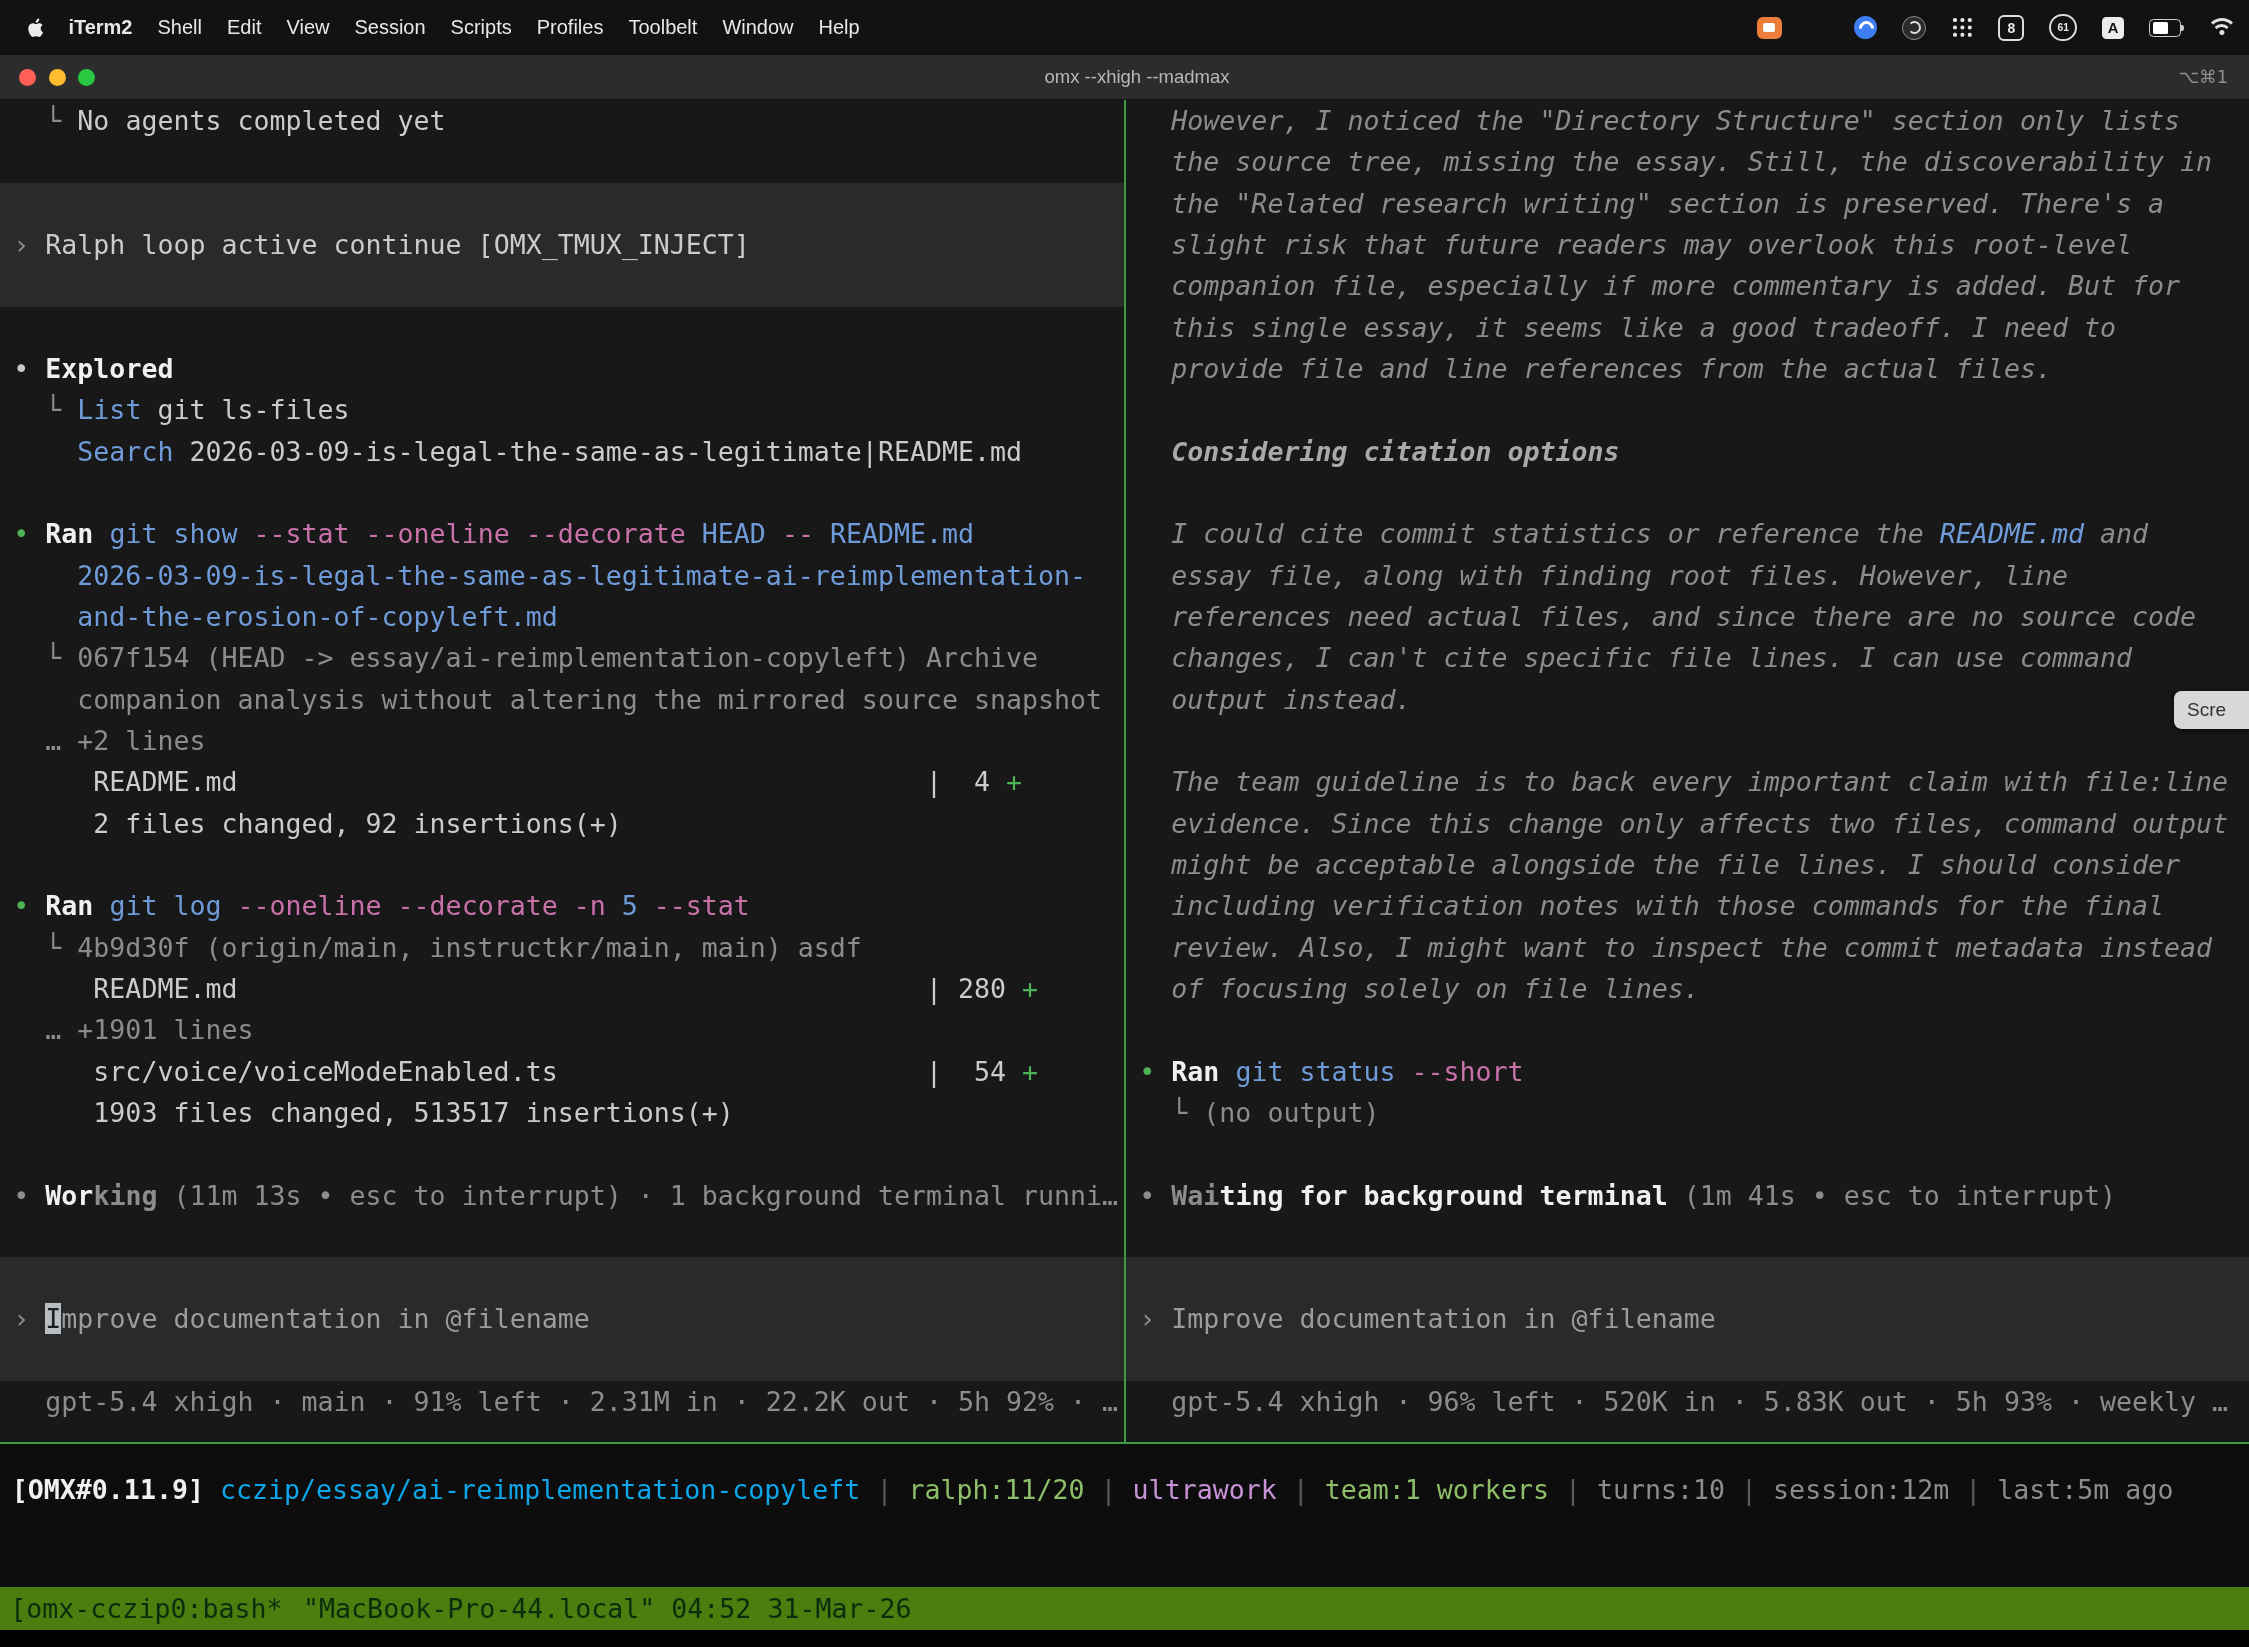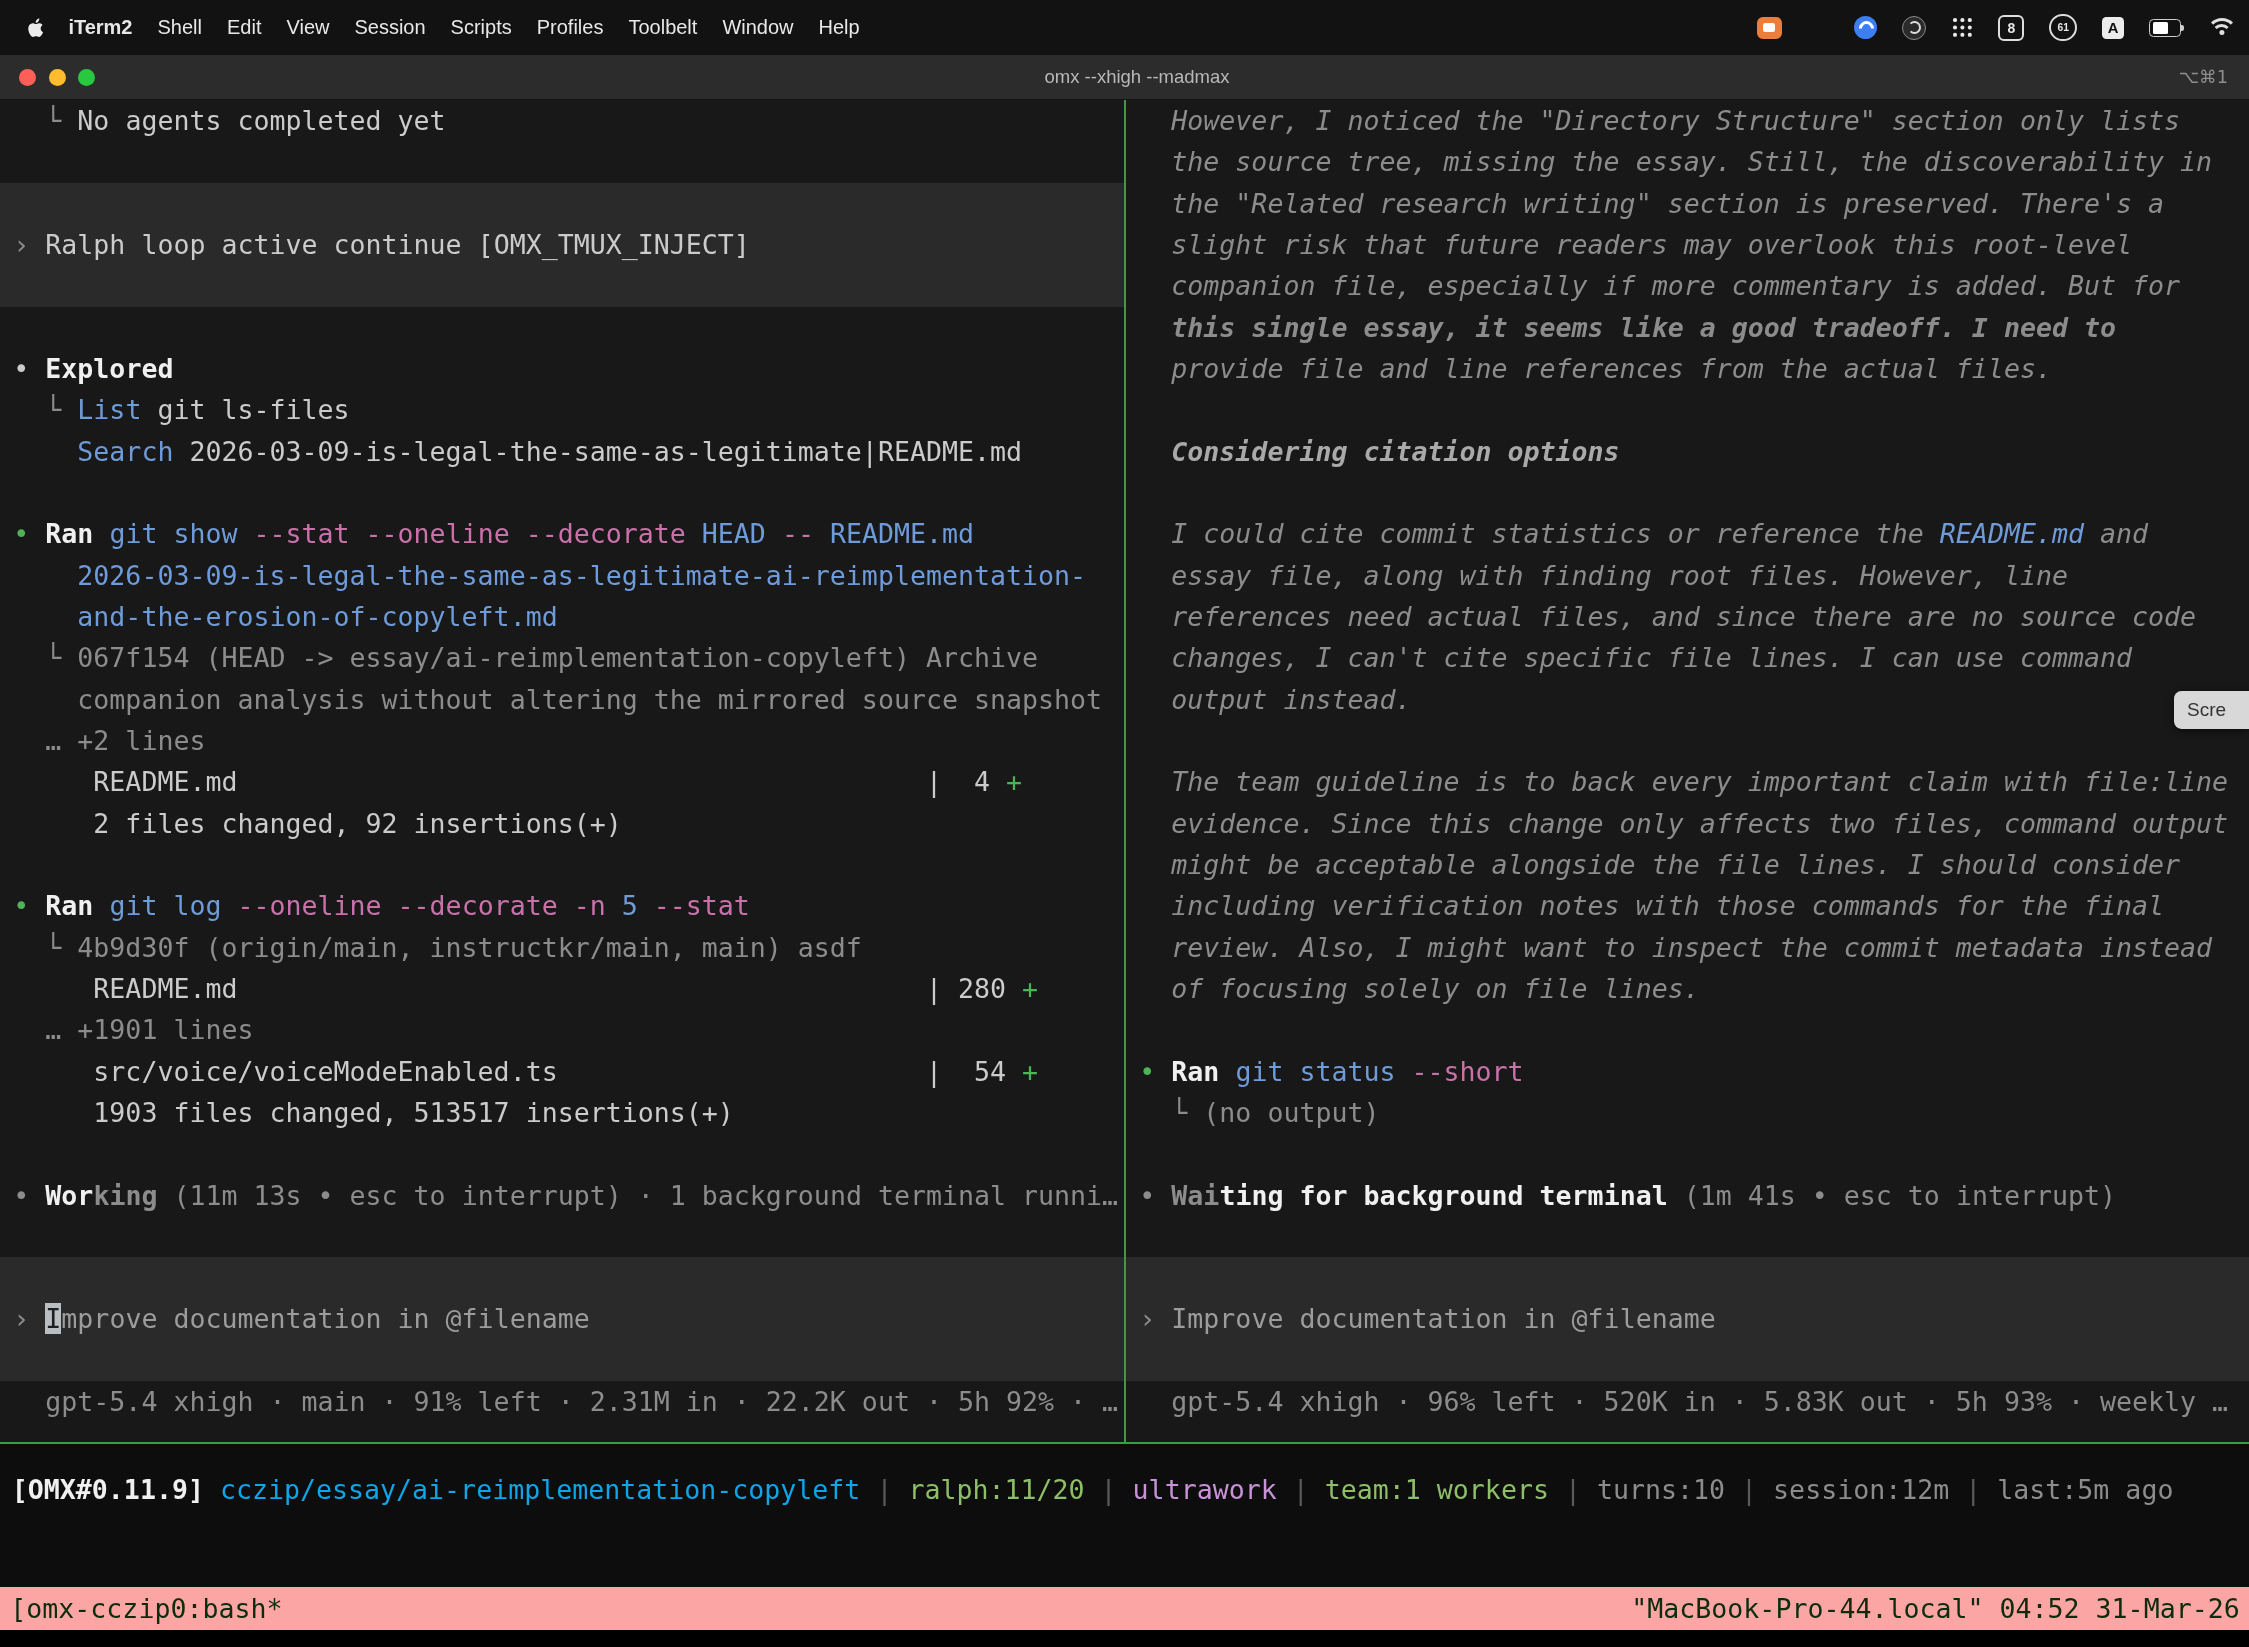--- a/index.html
+++ b/index.html
@@ -77,21 +77,21 @@
   .grn2{color:#8fbe68;}
   .salmon{color:#0ea5e9;}
   .ultra{color:#c793d6;}
   .sep{color:#5a5a5a;}
   .ingr{color:#9c9c9c;}
   .hb{color:#a9a9a9;font-weight:700;font-style:italic;}
   .it{font-style:italic;}
   .cur{background:#b9bec3;color:#1e1e1e;}
   .omx-bar{position:absolute;left:0;top:1369px;width:100%;height:41px;line-height:41px;padding-left:11.8px;white-space:pre;}
   .tmux-bar{position:absolute;left:0;top:1487px;width:100%;height:43px;line-height:43px;
-    background:#fca5a5;color:#0b2d0e;display:flex;justify-content:space-between;white-space:pre;}
+    background:#4d7c0f;color:#0b2d0e;display:flex;justify-content:flex-start;white-space:pre;}
   .tmux-bar span{padding:0 10.3px;}
   .tooltip{position:absolute;right:0;top:591px;width:63px;height:38px;line-height:38px;
     background:#d8d8d8;color:#333;border-radius:7.4px 0 0 7.4px;padding-left:13.3px;overflow:hidden;
     font-family:"Liberation Sans",sans-serif;font-size:19px;box-shadow:0 1.5px 7.4px rgba(0,0,0,.55);}
 </style>
 </head>
 <body>
 
 <div class="menu-bar">
   <span class="apple">
@@ -180,21 +180,21 @@
         </div>
         <div class="tline" style="top: 1281px;"><span class="dim">  gpt-5.4 xhigh · main · 91% left · 2.31M in · 22.2K out · 5h 92% · …</span></div>
       </div>
     <div class="vdiv"></div>
     <div class="pane right" id="pane-right">
         <div class="tline" style="top: 0px;"><span class="dim it">  However, I noticed the "Directory Structure" section only lists</span></div>
         <div class="tline" style="top: 41px;"><span class="dim it">  the source tree, missing the essay. Still, the discoverability in</span></div>
         <div class="tline" style="top: 83px;"><span class="dim it">  the "Related research writing" section is preserved. There's a</span></div>
         <div class="tline" style="top: 124px;"><span class="dim it">  slight risk that future readers may overlook this root-level</span></div>
         <div class="tline" style="top: 165px;"><span class="dim it">  companion file, especially if more commentary is added. But for</span></div>
-        <div class="tline" style="top: 207px; font-weight: bold;"><span class="dim it">  this single essay, it seems like a good tradeoff. I need to</span></div>
+        <div class="tline" style="top: 207px;"><span class="dim it">  this single essay, it seems like a good tradeoff. I need to</span></div>
         <div class="tline" style="top: 248px;"><span class="dim it">  provide file and line references from the actual files.</span></div>
         <div class="tline" style="top: 331px;"><span class="hb">  Considering citation options</span></div>
         <div class="tline" style="top: 413px;"><span class="dim it">  I could cite commit statistics or reference the </span><span class="blue it">README.md</span><span class="dim it"> and</span></div>
         <div class="tline" style="top: 496px;"><span class="dim it">  references need actual files, and since there are no source code</span></div>
         <div class="tline" style="top: 455px;"><span class="dim it">  essay file, along with finding root files. However, line</span></div>
         <div class="tline" style="top: 537px;"><span class="dim it">  changes, I can't cite specific file lines. I can use command</span></div>
         <div class="tline" style="top: 579px;"><span class="dim it">  output instead.</span></div>
         <div class="tline" style="top: 661px;"><span class="dim it">  The team guideline is to back every important claim with file:line</span></div>
         <div class="tline" style="top: 703px;"><span class="dim it">  evidence. Since this change only affects two files, command output</span></div>
         <div class="tline" style="top: 744px;"><span class="dim it">  might be acceptable alongside the file lines. I should consider</span></div>

